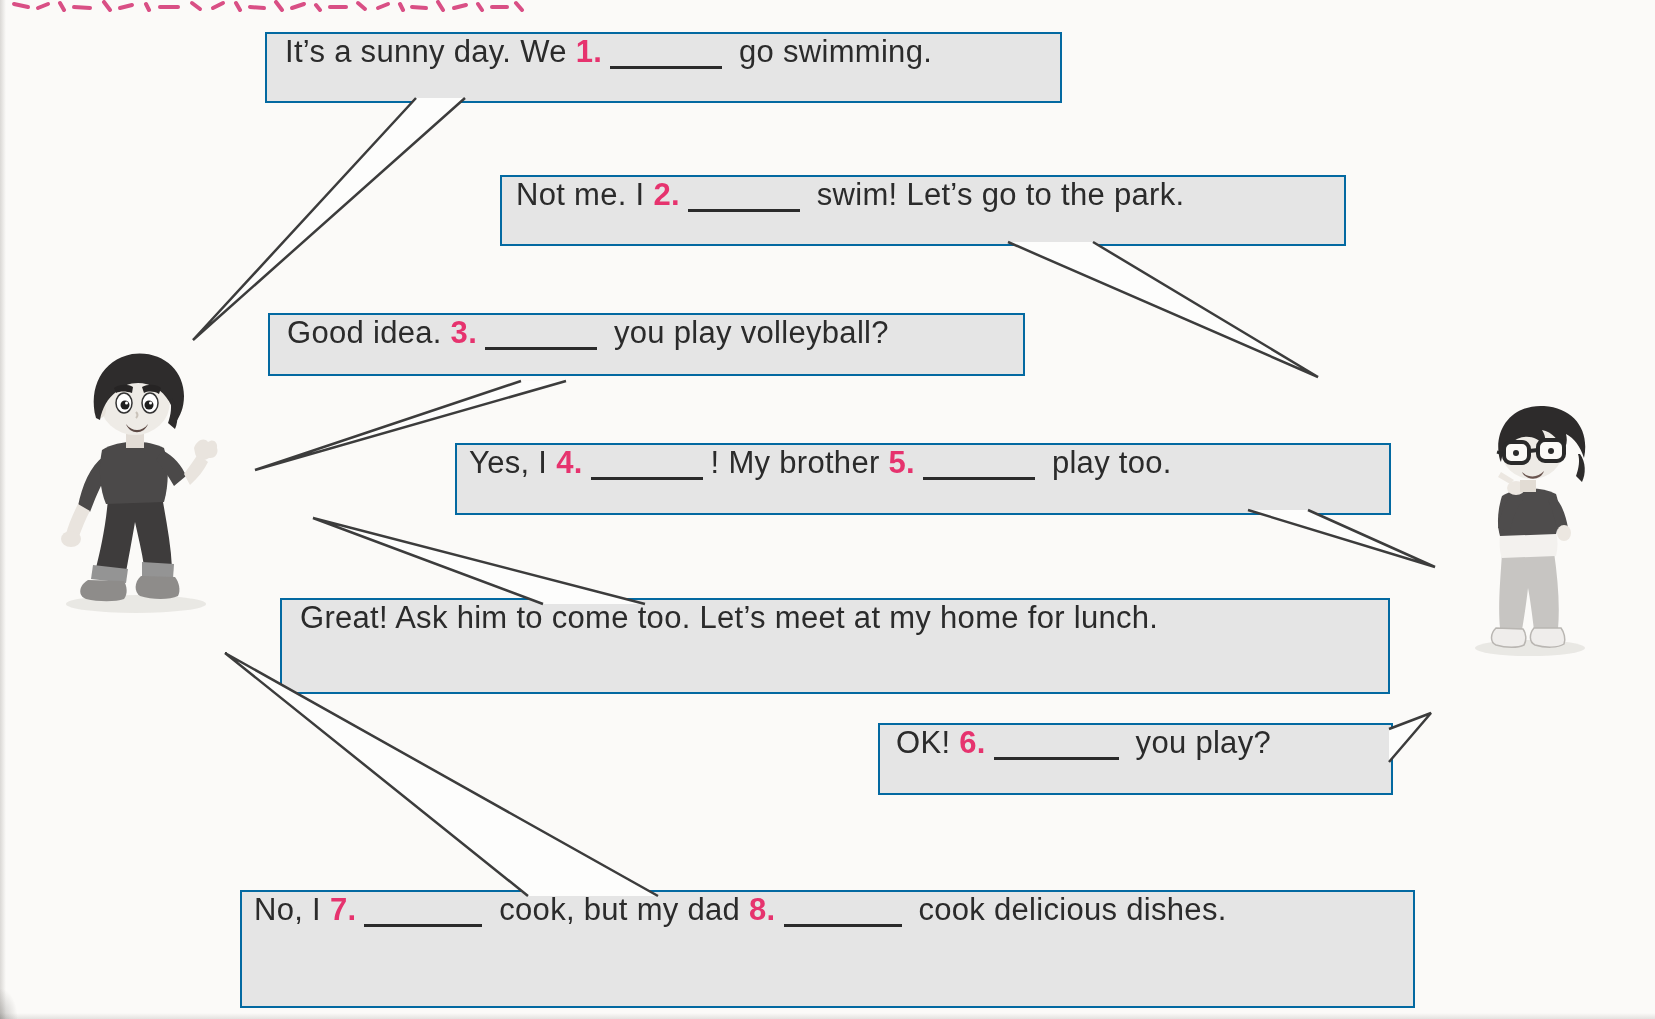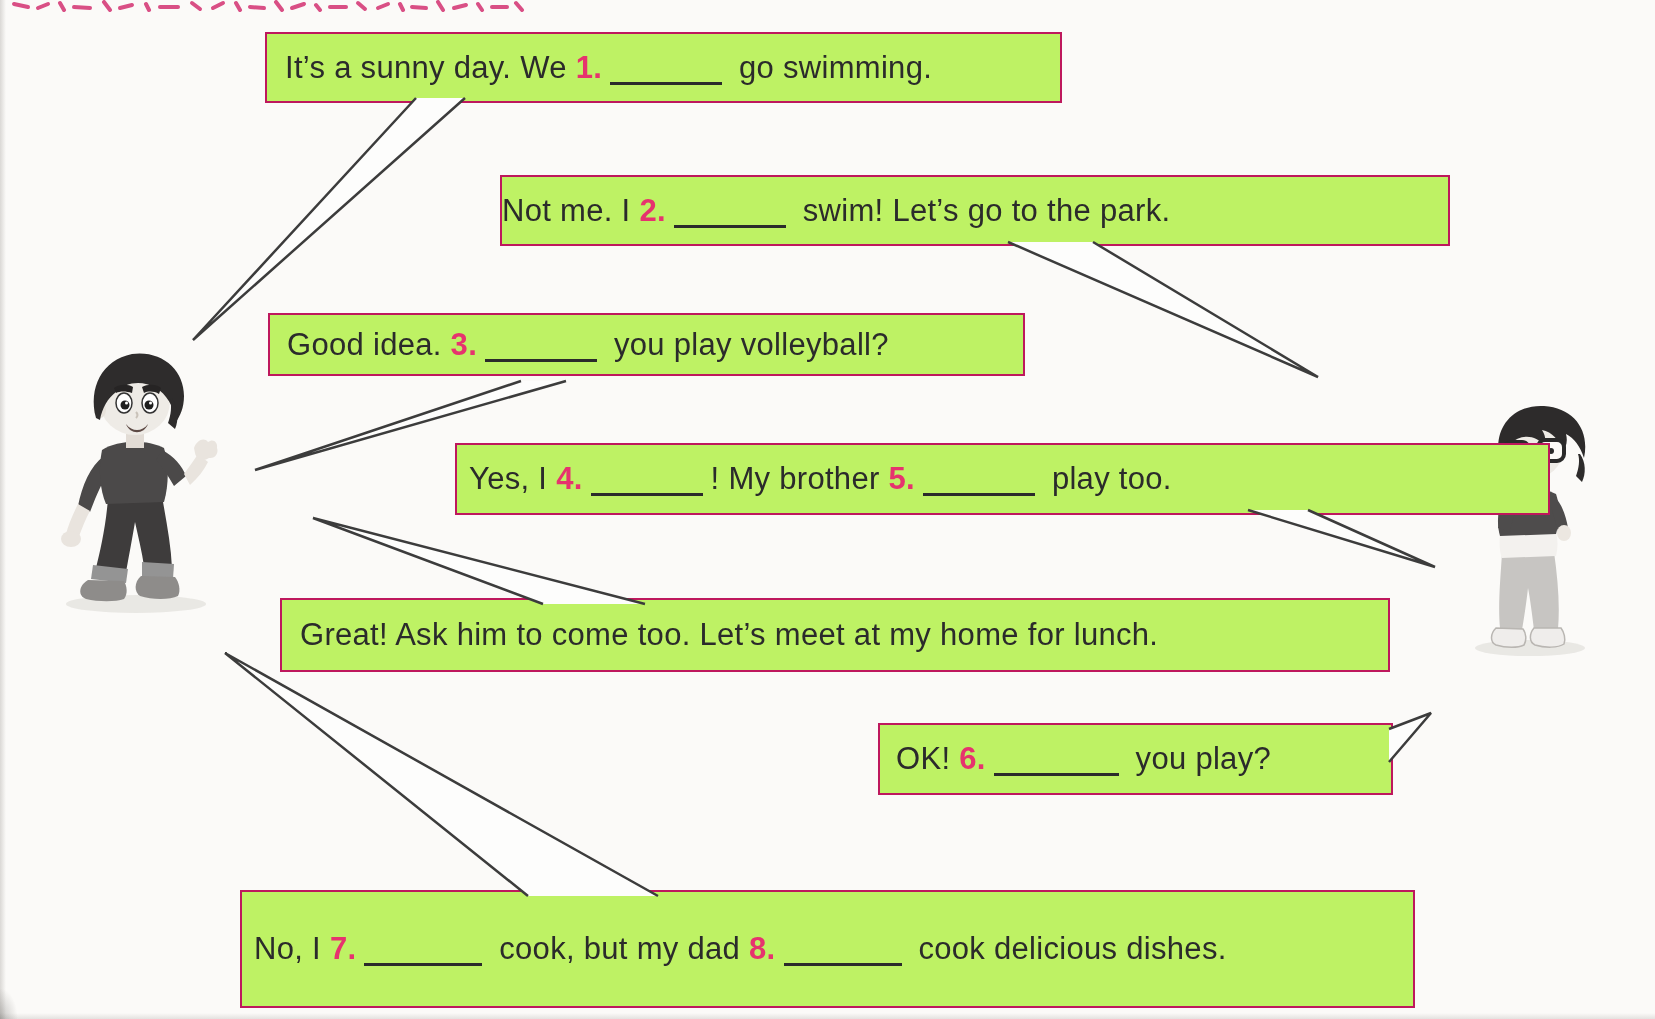--- a/index.html
+++ b/index.html
@@ -3,24 +3,24 @@
 <meta charset="utf-8">
 <style>
   html,body{margin:0;padding:0;}
   body{
     width:1655px;height:1019px;position:relative;overflow:hidden;
     background:#fbfaf8;
     font-family:"Liberation Sans", sans-serif;
   }
   .bubble{
     position:absolute;
-    background:#bef264;
-    border:2px solid #be185d;
+    background:#e5e5e5;
+    border:2px solid #0369a1;
     box-sizing:border-box;
-    display:flex;align-items:center;
+    display:flex;
     z-index:3;
   }
   .bubble-text{
     font-size:31px;color:#2b2b2b;letter-spacing:.3px;white-space:nowrap;
   }
   .bubble-text .num{font-weight:bold;}
   .blank{
     display:inline-block;width:112px;height:10px;
     border-bottom:3px solid #2b2b2b;
     margin:0 8px;vertical-align:-7px;
@@ -127,33 +127,33 @@
   <path d="M52,58 L45,56" stroke="#2a2a2a" stroke-width="3"></path>
   <circle cx="64" cy="57" r="3" fill="#2b2b2b"></circle>
     <circle cx="99" cy="55" r="3" fill="#2b2b2b"></circle>
   <path d="M70,76 C76,82 86,82 92,75 C89,85 74,85 70,76 Z" fill="#6a554f"></path>
 </svg>
 
 <div class="bubble" style="left:265px;top:32px;width:797px;height:71px;padding-left:18px;">
   <div class="bubble-text"><span>It’s a sunny day. We </span><span class="num" style="color: rgb(230, 51, 110);">1.</span><span class="blank"></span><span> go swimming.</span></div>
 </div>
 
-<div class="bubble" style="left:500px;top:175px;width:950px;height:71px;">
+<div class="bubble" style="left:500px;top:175px;width:846px;height:71px;padding-left:14px;">
   <div class="bubble-text"><span>Not me. I </span><span class="num" style="color: rgb(230, 51, 110);">2.</span><span class="blank"></span><span> swim! Let’s go to the park.</span></div>
 </div>
 
 <div class="bubble" style="left:268px;top:313px;width:757px;height:63px;padding-left:17px;">
   <div class="bubble-text"><span>Good idea. </span><span class="num" style="color: rgb(230, 51, 110);">3.</span><span class="blank"></span><span> you play volleyball?</span></div>
 </div>
 
-<div class="bubble" style="left:455px;top:443px;width:1095px;height:72px;padding-left:12px;">
+<div class="bubble" style="left:455px;top:443px;width:936px;height:72px;padding-left:12px;">
   <div class="bubble-text"><span>Yes, I </span><span class="num" style="color: rgb(230, 51, 110);">4.</span><span class="blank"></span><span>! My brother </span><span class="num" style="color: rgb(230, 51, 110);">5.</span><span class="blank"></span><span> play too.</span></div>
 </div>
 
-<div class="bubble" style="left:280px;top:598px;width:1110px;height:74px;padding-left:18px;">
+<div class="bubble" style="left:280px;top:598px;width:1110px;height:96px;padding-left:18px;">
   <div class="bubble-text"><span>Great! Ask him to come too. Let’s meet at my home for lunch.</span></div>
 </div>
 
 <div class="bubble" style="left:878px;top:723px;width:515px;height:72px;padding-left:16px;">
   <div class="bubble-text"><span>OK! </span><span class="num" style="color: rgb(230, 51, 110);">6.</span><span class="blank" style="width: 125px;"></span><span> you play?</span></div>
 </div>
 
 <div class="bubble" style="left:240px;top:890px;width:1175px;height:118px;padding-left:12px;">
   <div class="bubble-text"><span>No, I </span><span class="num" style="color: rgb(230, 51, 110);">7.</span><span class="blank" style="width: 118px;"></span><span> cook, but my dad </span><span class="num" style="color: rgb(230, 51, 110);">8.</span><span class="blank" style="width: 118px;"></span><span> cook delicious dishes.</span></div>
 </div>

